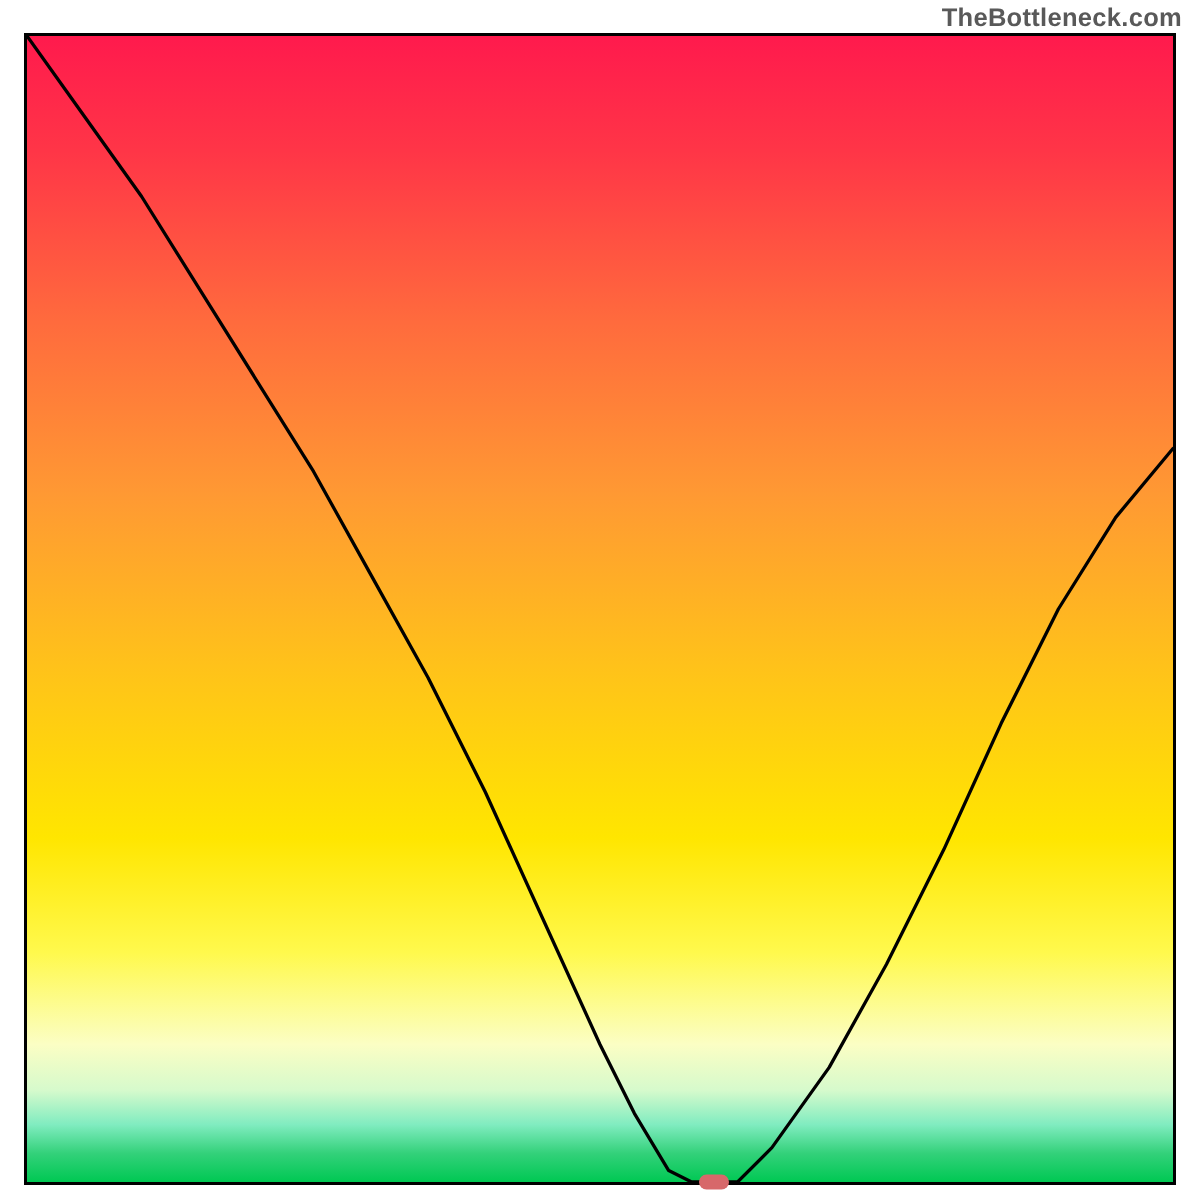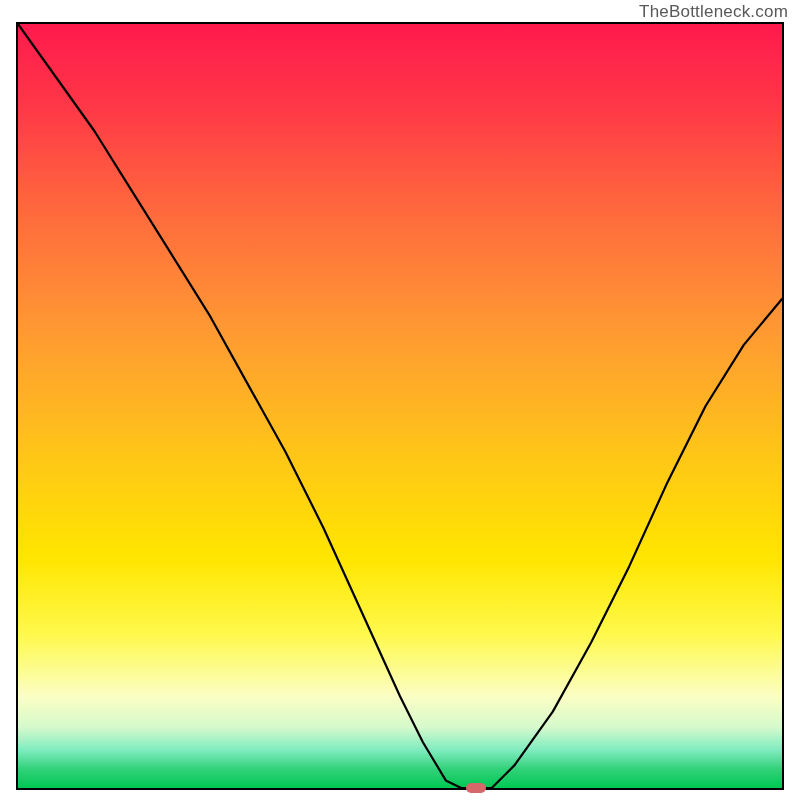--- a/index.html
+++ b/index.html
@@ -38,21 +38,21 @@
       #00c853 100%
     );
     border: 2px solid #000000;
     box-sizing: border-box;
   }
   .brand {
     position: absolute;
     right: 12px;
     top: 2px;
     font-size: 17px;
-    font-weight: 400;
+    font-weight: 700;
     color: #595959;
     letter-spacing: 0.2px;
   }
   .marker {
     position: absolute;
     width: 20px;
     height: 10px;
     border-radius: 10px;
     background: #d7686a;
   }

